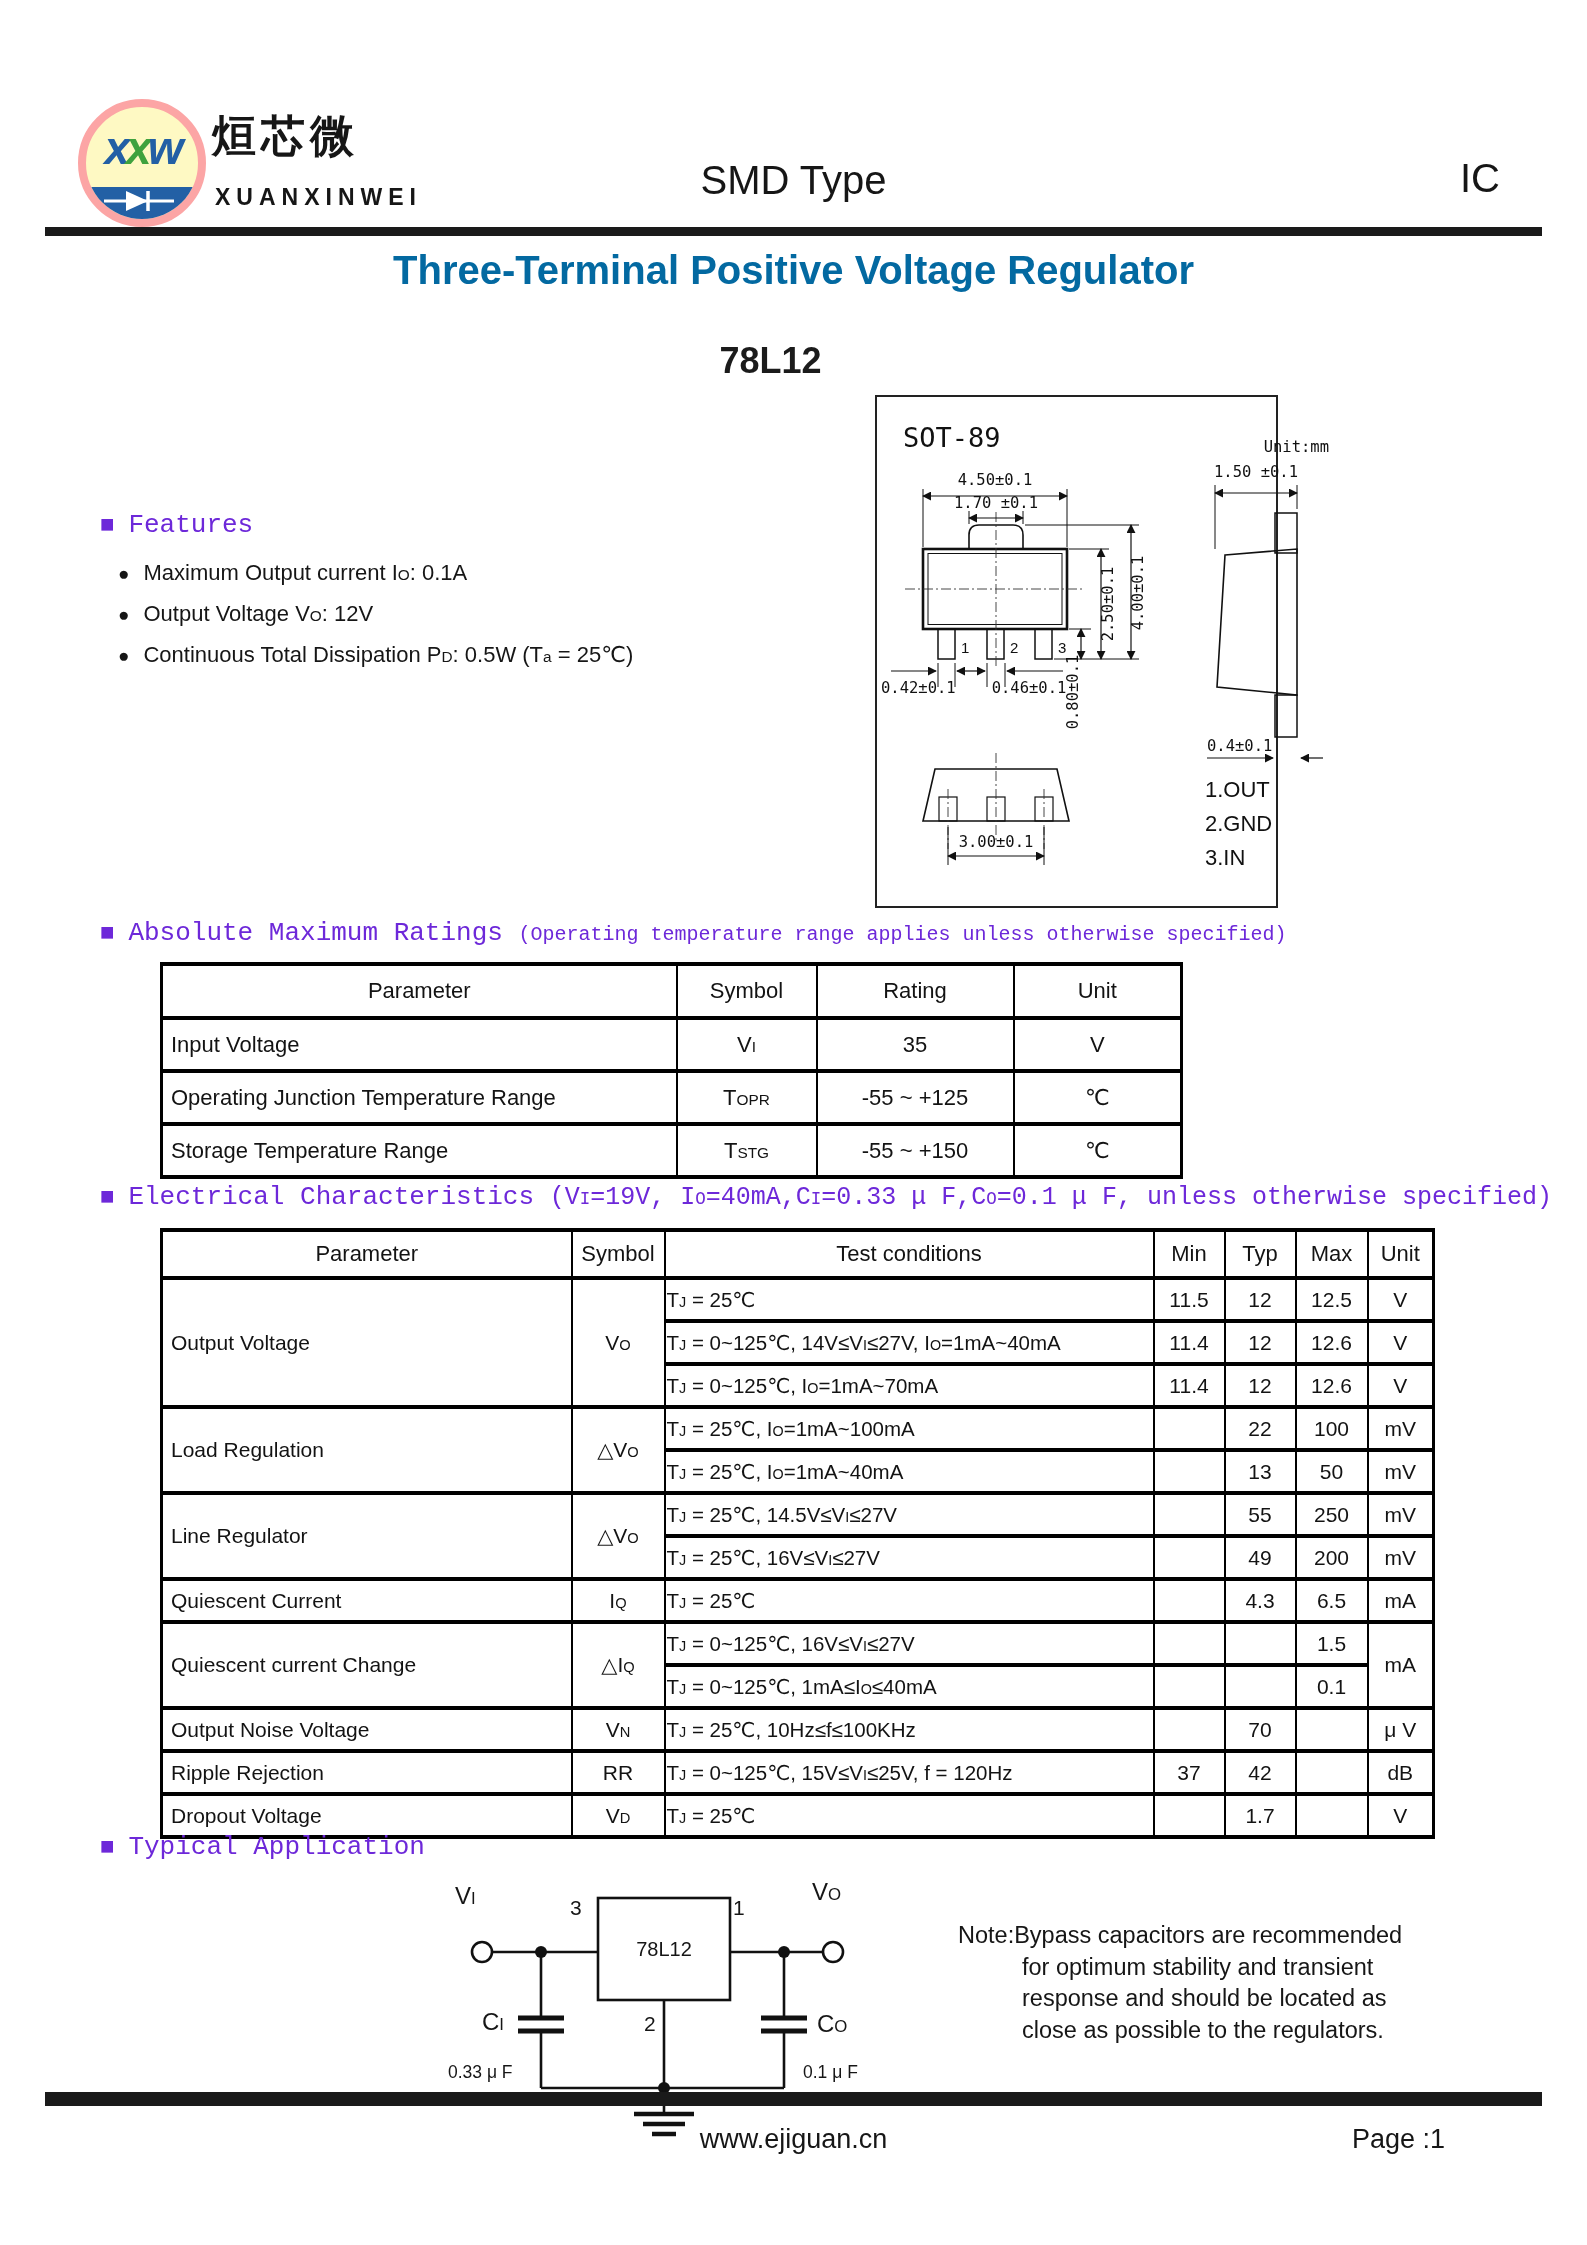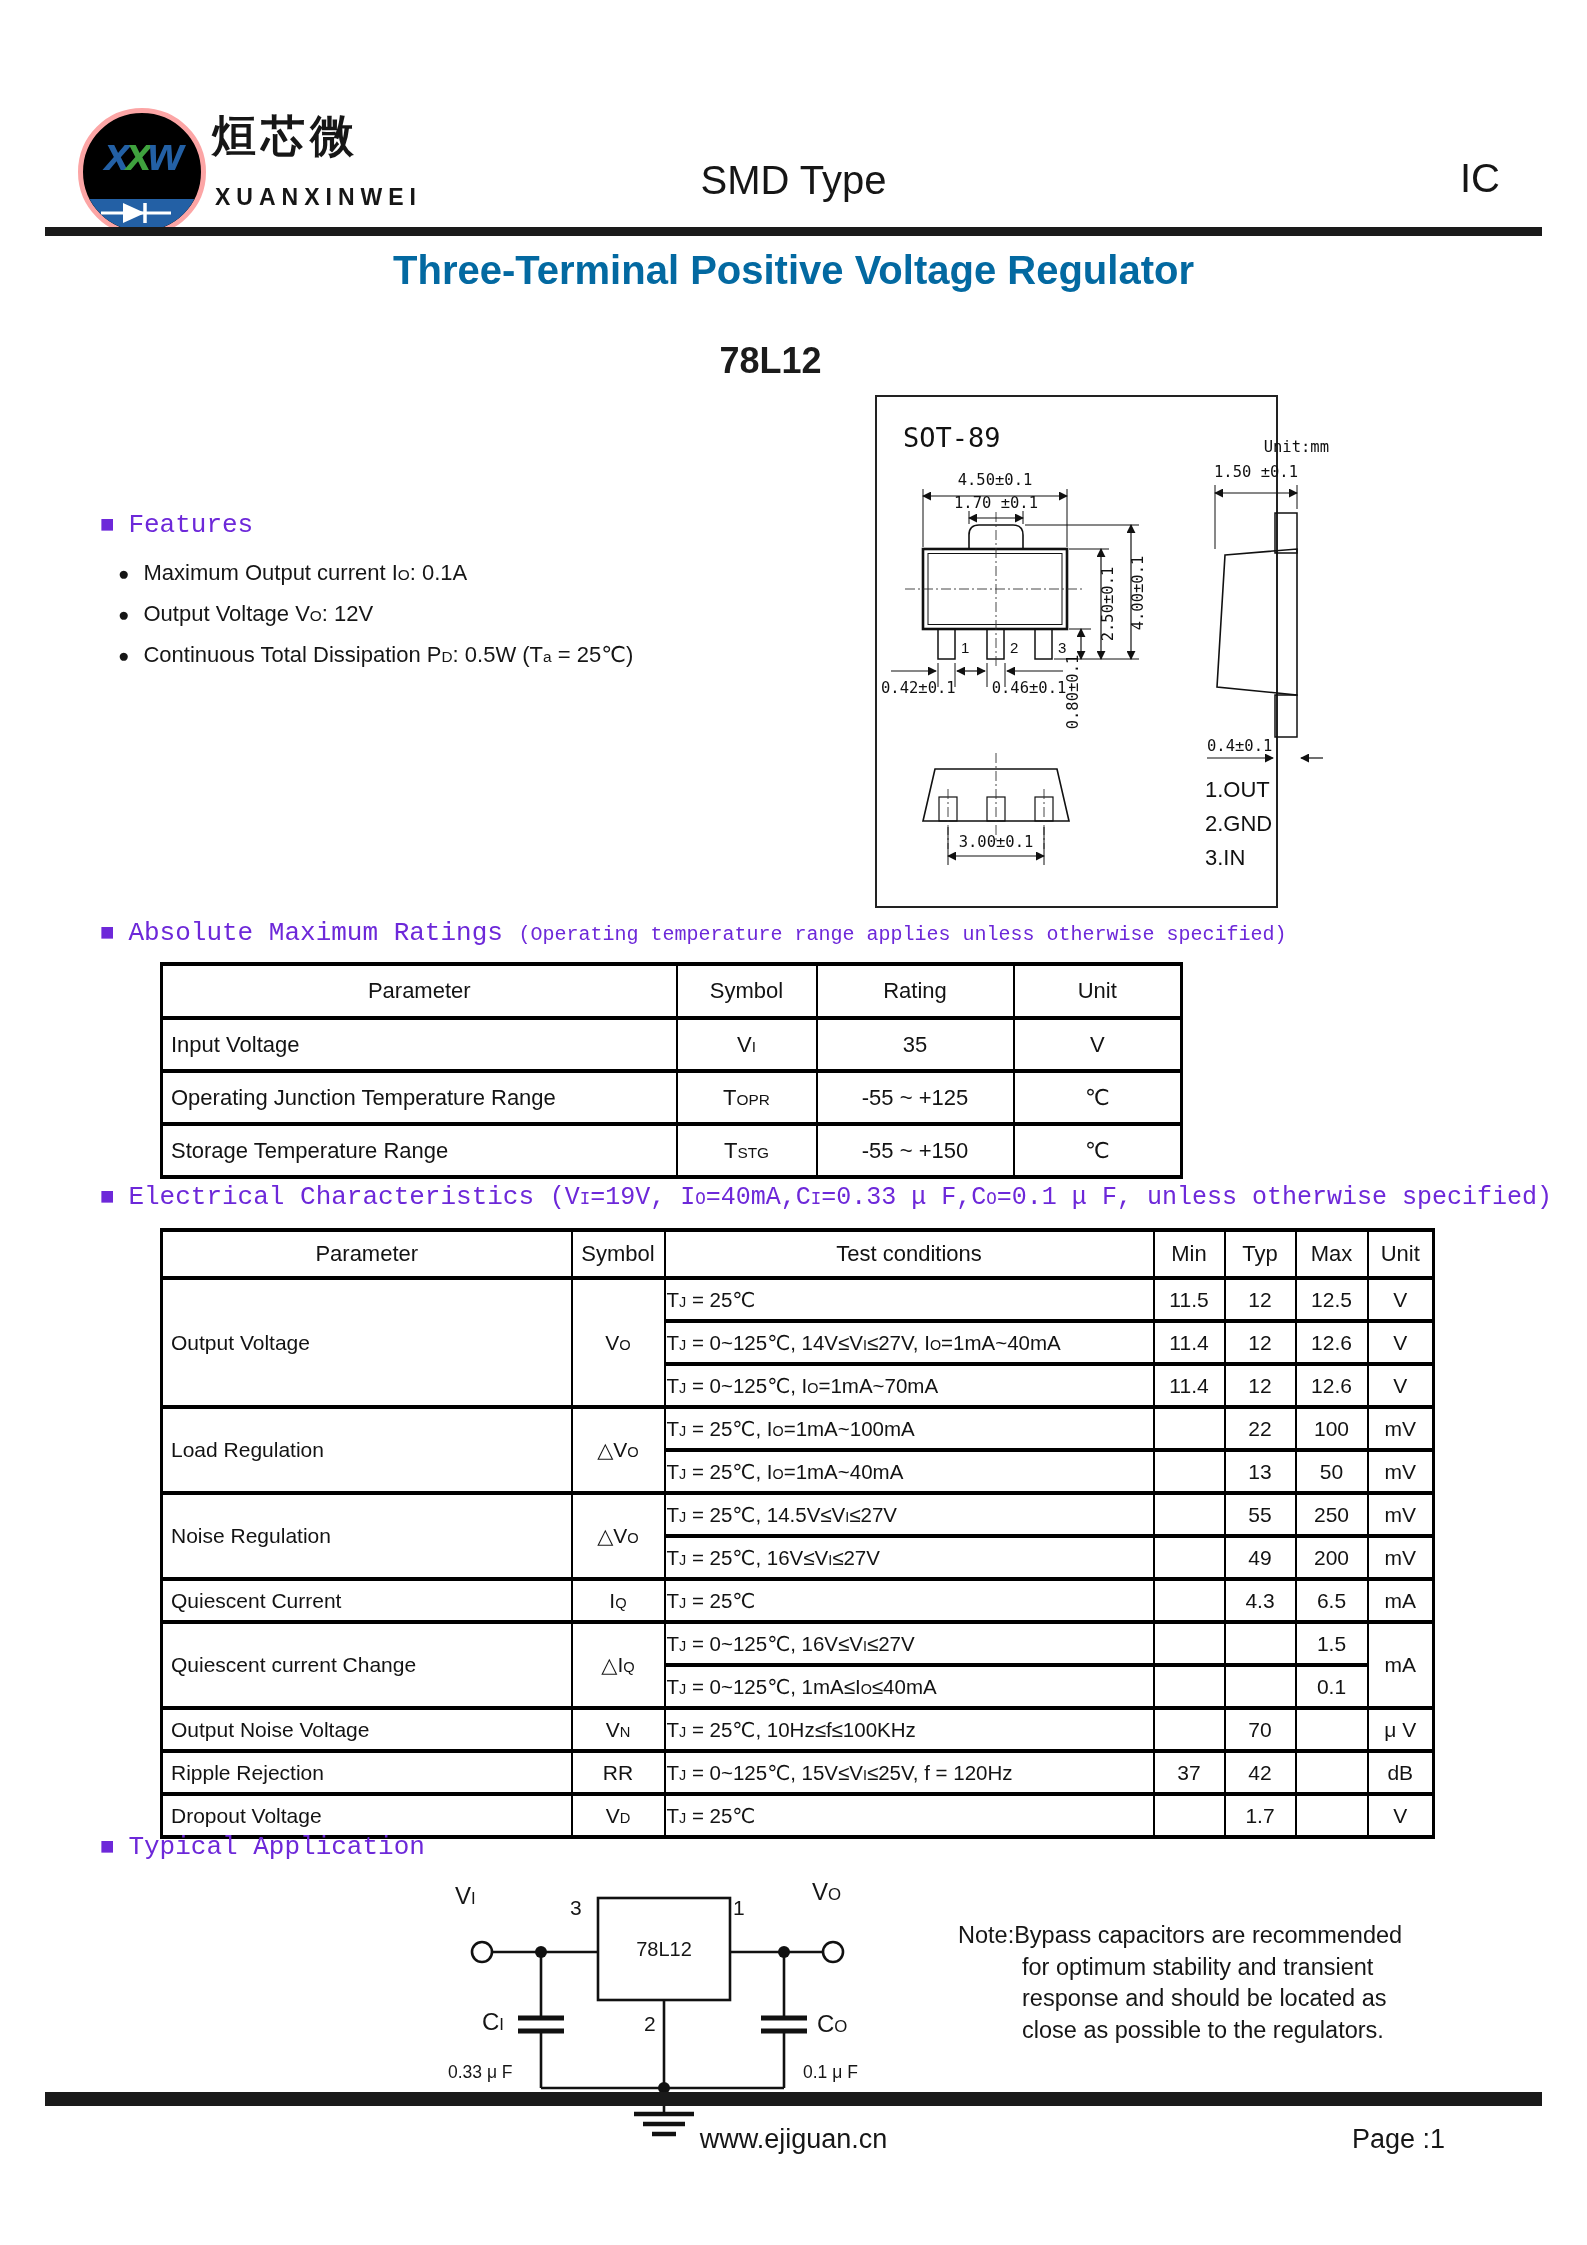--- a/index.html
+++ b/index.html
@@ -2,22 +2,22 @@
 <html><head>
 <meta charset="utf-8">
 <style>
   html,body{margin:0;padding:0;background:#888;}
   .page{position:relative;width:1587px;height:2245px;background:#ffffff;margin:0 auto;
         font-family:"Liberation Sans","DejaVu Sans",sans-serif;color:#111;overflow:hidden;}
   .page sub{font-size:70%;vertical-align:baseline;letter-spacing:0;}
   .abs{position:absolute;}
 
   
-  .logo-circle{left:78px;top:108px;width:128px;height:128px;border:5px solid #fca5a5;border-radius:50%;
-               overflow:hidden;background:#000000;box-sizing:border-box;}
+  .logo-circle{left:78px;top:99px;width:128px;height:128px;border:8px solid #fca5a5;border-radius:50%;
+               overflow:hidden;background:#fef9c3;box-sizing:border-box;}
   .logo-letters{position:absolute;left:0;right:0;top:18px;text-align:center;font-size:46px;font-weight:bold;
                 font-style:italic;color:#2360a5;letter-spacing:-4px;line-height:1;}
   .logo-letters .g{color:#3fa23e;}
   .logo-chord{position:absolute;left:-6px;right:-6px;bottom:-4px;height:36px;background:#2360a5;}
   .logo-diode{position:absolute;left:0;right:0;bottom:6px;height:24px;}
   .brand-cn{left:212px;top:112px;font-size:44px;font-weight:700;letter-spacing:5px;color:#161616;line-height:1.1;}
   .brand-en{left:215px;top:184px;font-size:23px;font-weight:700;letter-spacing:6px;color:#161616;}
   .smd-type{left:0;right:0;top:158px;text-align:center;font-size:40px;color:#161616;}
   .ic-mark{right:87px;top:156px;font-size:40px;color:#161616;}
   .top-rule{left:45px;right:45px;top:227px;height:9px;background:#1a1a1a;}
@@ -294,21 +294,21 @@
       </tr>
       <tr>
         <td class="cond">T<sub>J</sub> = 25℃, I<sub>O</sub>=1mA~40mA</td>
         <td class="ctr"></td>
         <td class="ctr">13</td>
         <td class="ctr">50</td>
         <td class="ctr">mV</td>
       </tr>
 
       <tr>
-        <td class="param" rowspan="2">Noise Regulation</td>
+        <td class="param" rowspan="2">Line Regulator</td>
         <td class="ctr" rowspan="2">△V<sub>O</sub></td>
         <td class="cond">T<sub>J</sub> = 25℃, 14.5V≤V<sub>I</sub>≤27V</td>
         <td class="ctr"></td>
         <td class="ctr">55</td>
         <td class="ctr">250</td>
         <td class="ctr">mV</td>
       </tr>
       <tr>
         <td class="cond">T<sub>J</sub> = 25℃, 16V≤V<sub>I</sub>≤27V</td>
         <td class="ctr"></td>

